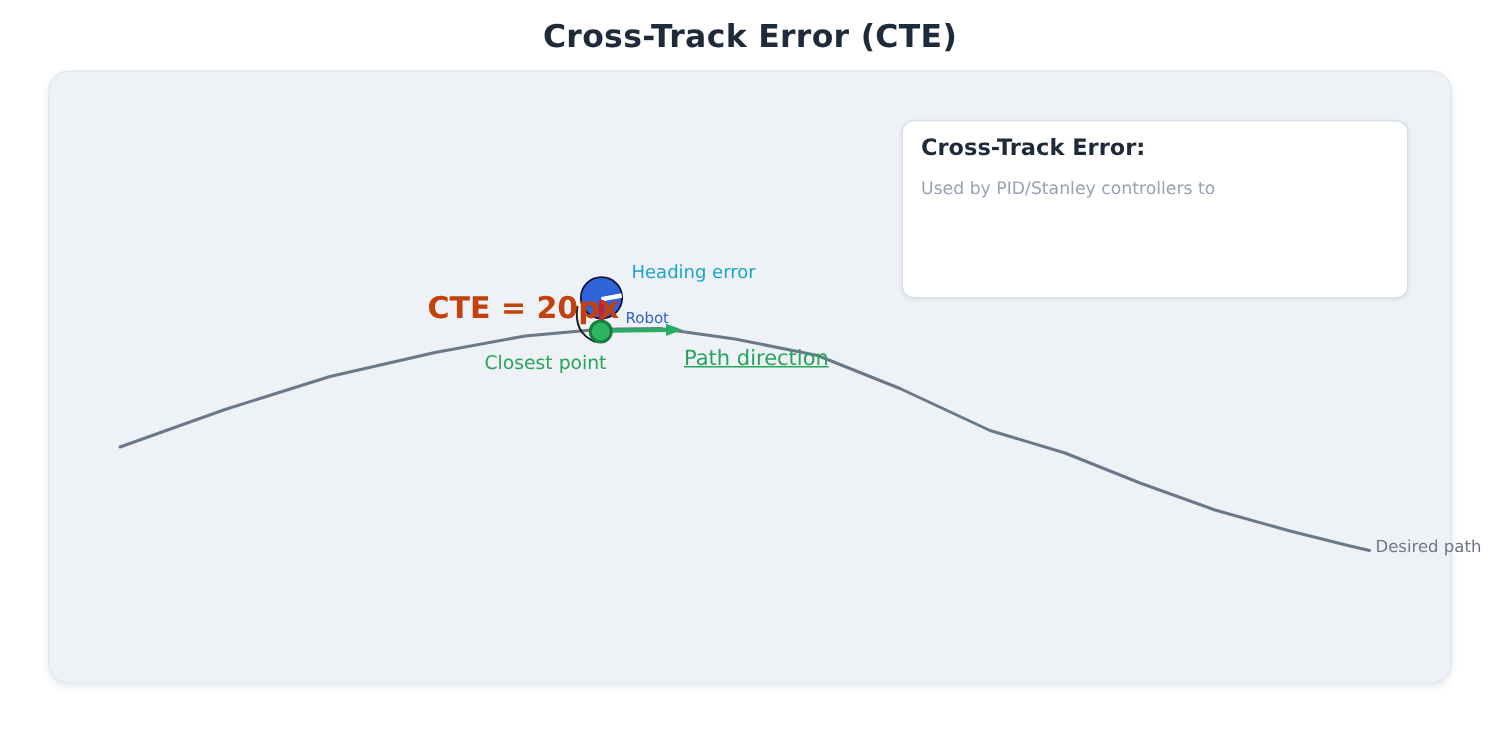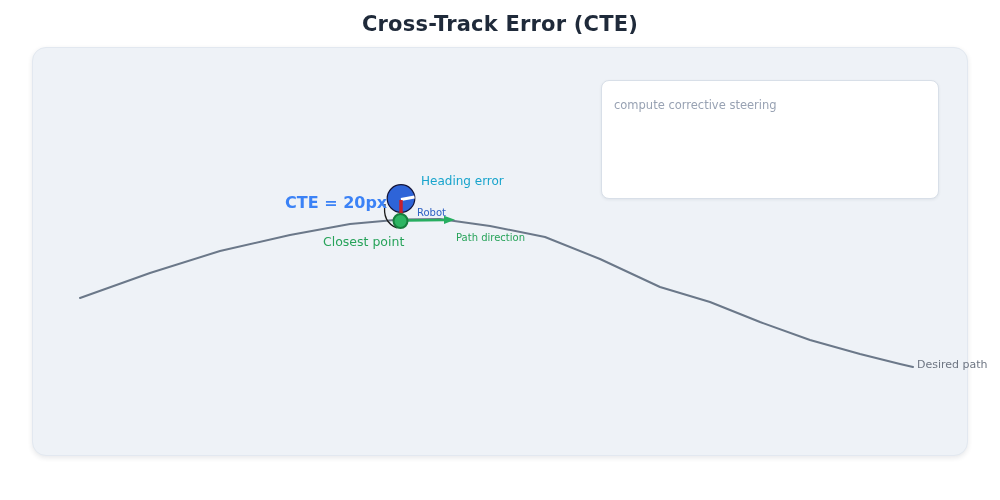--- a/index.html
+++ b/index.html
@@ -45,43 +45,44 @@
     top: 0;
     pointer-events: none;
   }
   .lbl {
     position: absolute;
     white-space: nowrap;
     line-height: 1.1;
   }
   .lbl-cte {
     left: 285px; top: 194px;
-    font-size: 16px; font-weight: 700;
-    color: #3b82f6;
+    font-size: 20px; font-weight: 700;
+    color: #c2410c;
   }
   .lbl-heading-error {
     left: 421px; top: 175px;
     font-size: 12px;
     color: #18a4cc;
   }
   .lbl-robot {
     left: 417px; top: 207px;
     font-size: 10px;
     color: #2f62c4;
   }
   .lbl-closest {
     left: 323px; top: 235px;
     font-size: 12.5px;
     color: #27a35a;
     text-align: center;
   }
   .lbl-path-dir {
     left: 456px; top: 232px;
-    font-size: 10px;
+    font-size: 14px;
     color: #27a35a;
+    text-decoration: underline;
   }
   .lbl-desired {
     left: 917px; top: 359px;
     font-size: 11px;
     color: #6e7683;
   }
   .info-box {
     position: absolute;
     left: 601px; top: 80px;
     width: 338px; height: 119px;
@@ -145,18 +146,19 @@
 
   <span class="lbl lbl-robot">Robot</span>
 
   <span class="lbl lbl-closest">Closest point</span>
 
   <span class="lbl lbl-path-dir">Path direction</span>
 
   <span class="lbl lbl-desired">Desired path</span>
 
   <div class="info-box">
+    <p class="info-heading">Cross-Track Error:</p>
     <div class="info-notes">
-      <p class="info-note">compute corrective steering</p>
+      <p class="info-note">Used by PID/Stanley controllers to</p>
     </div>
   </div>
 
 </div>
 
 </body></html>

